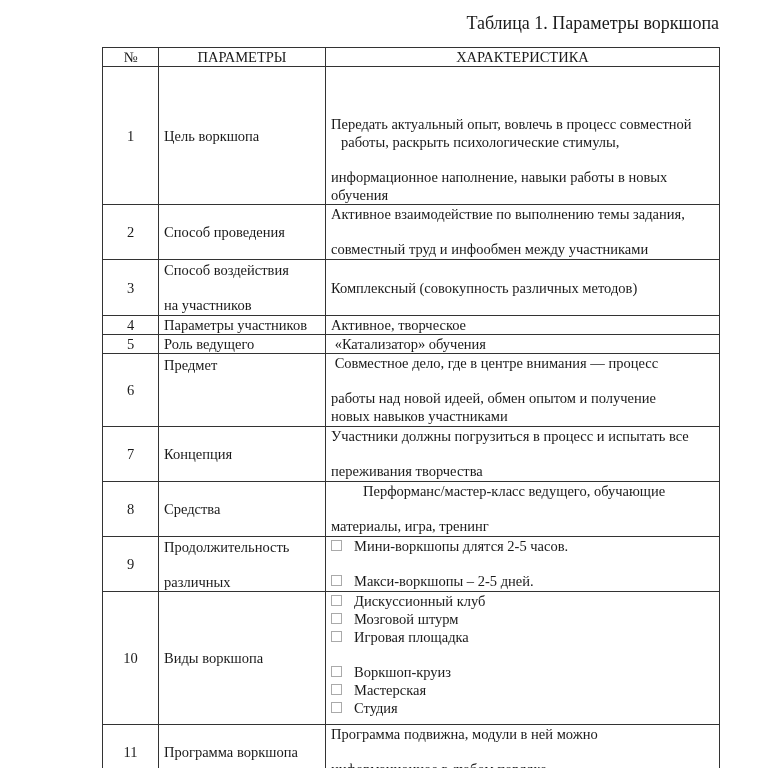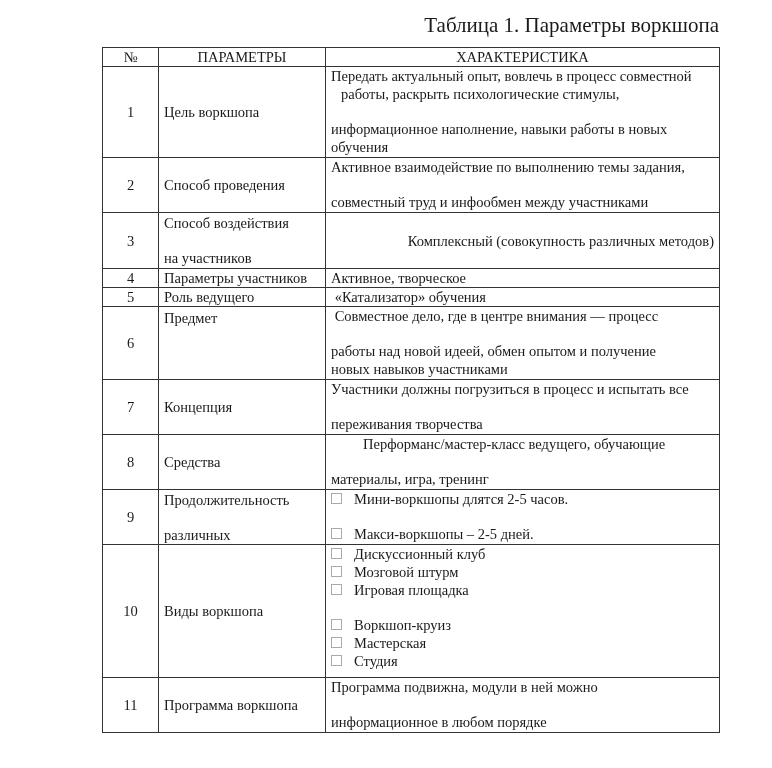--- a/index.html
+++ b/index.html
@@ -1,18 +1,18 @@
 <!DOCTYPE html>
 <html><head>
 <meta charset="utf-8">
 <style>
   html, body { margin:0; padding:0; background:#ffffff; }
   body { width:772px; height:768px; position:relative; overflow:hidden;
          font-family:"Liberation Serif", serif; color:#1a1a1a; font-size:14.5px; }
-  .caption { position:absolute; top:13px; right:53px; font-size:21px; }
+  .caption { position:absolute; top:13px; right:53px; font-size:18px; }
   table { position:absolute; left:102px; top:47px; border-collapse:collapse; width:618px; }
   td, th { border:1.5px solid #333; padding:0 5px; vertical-align:top; font-weight:normal; line-height:18px; }
   th { text-align:center; height:18px; }
   td.num { text-align:center; vertical-align:middle; padding:0; }
   td.param { vertical-align:middle; }
   .c1 { width:45px; } .c2 { width:156px; }
   .line { display:block; }
   .gap { display:block; height:17px; }
   .bullet { display:block; }
   .box { display:inline-block; width:9px; height:9px; border:1px solid #aaa; margin-right:12px; vertical-align:0px; }
@@ -31,21 +31,21 @@
       <th>ХАРАКТЕРИСТИКА</th>
     </tr>
   </thead>
   <tbody id="tbody">
       <tr style="height: 91px;">
         <td class="num">1</td>
         <td class="param">
           <span class="line">Цель воркшопа</span>
         </td>
         <td>
-          <span class="line" style="white-space: pre;">Передать актуальный опыт, вовлечь в процесс совместной</span>
+          <span class="line" style="white-space: pre; margin-top: 48px;">Передать актуальный опыт, вовлечь в процесс совместной</span>
           <span class="line" style="white-space: pre; margin-left: 10px;">работы, раскрыть психологические стимулы,</span>
           <span class="gap"></span>
           <span class="line" style="white-space: pre;">информационное наполнение, навыки работы в новых</span>
           <span class="line" style="white-space: pre;">обучения</span>
         </td>
       </tr>
       <tr style="height: 55px;">
         <td class="num">2</td>
         <td class="param">
           <span class="line">Способ проведения</span>
@@ -57,21 +57,21 @@
         </td>
       </tr>
       <tr style="height: 56px;">
         <td class="num">3</td>
         <td class="param">
           <span class="line">Способ воздействия</span>
           <span class="gap"></span>
           <span class="line">на участников</span>
         </td>
         <td style="vertical-align: middle;">
-          <span class="line" style="white-space: pre; text-align: right;">Комплексный (совокупность различных методов)</span>
+          <span class="line" style="white-space: pre;">Комплексный (совокупность различных методов)</span>
         </td>
       </tr>
       <tr style="height: 19px;">
         <td class="num">4</td>
         <td class="param">
           <span class="line">Параметры участников</span>
         </td>
         <td>
           <span class="line" style="white-space: pre;">Активное, творческое</span>
         </td>

